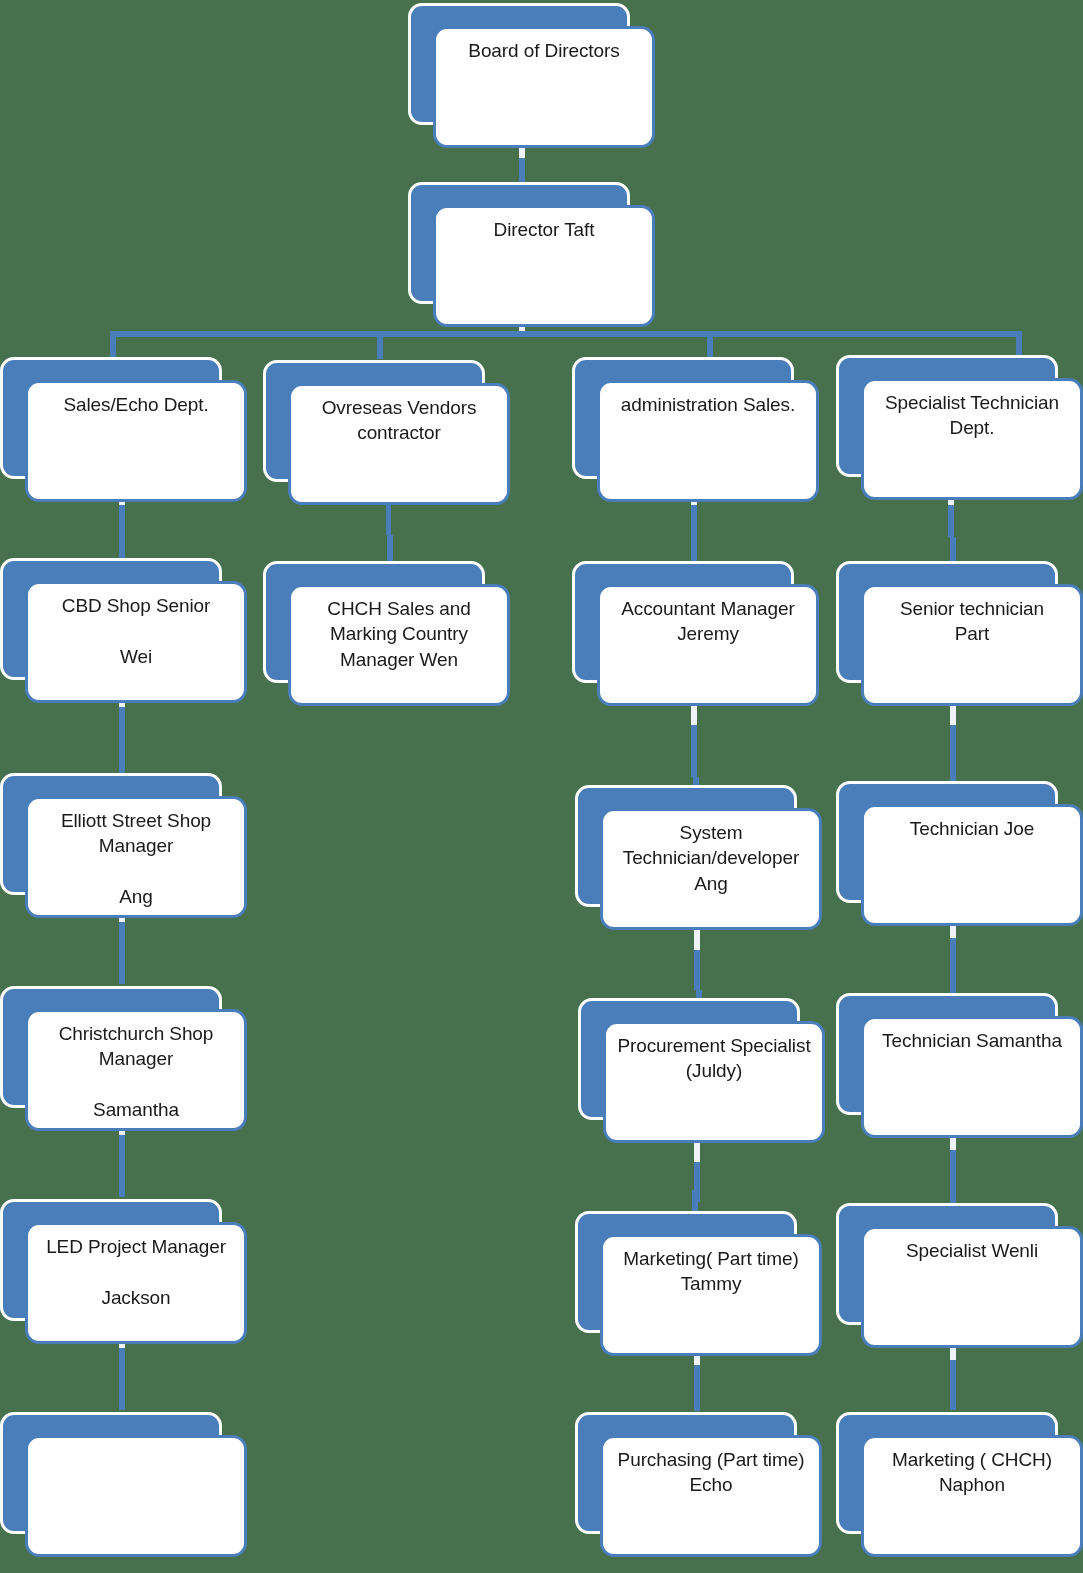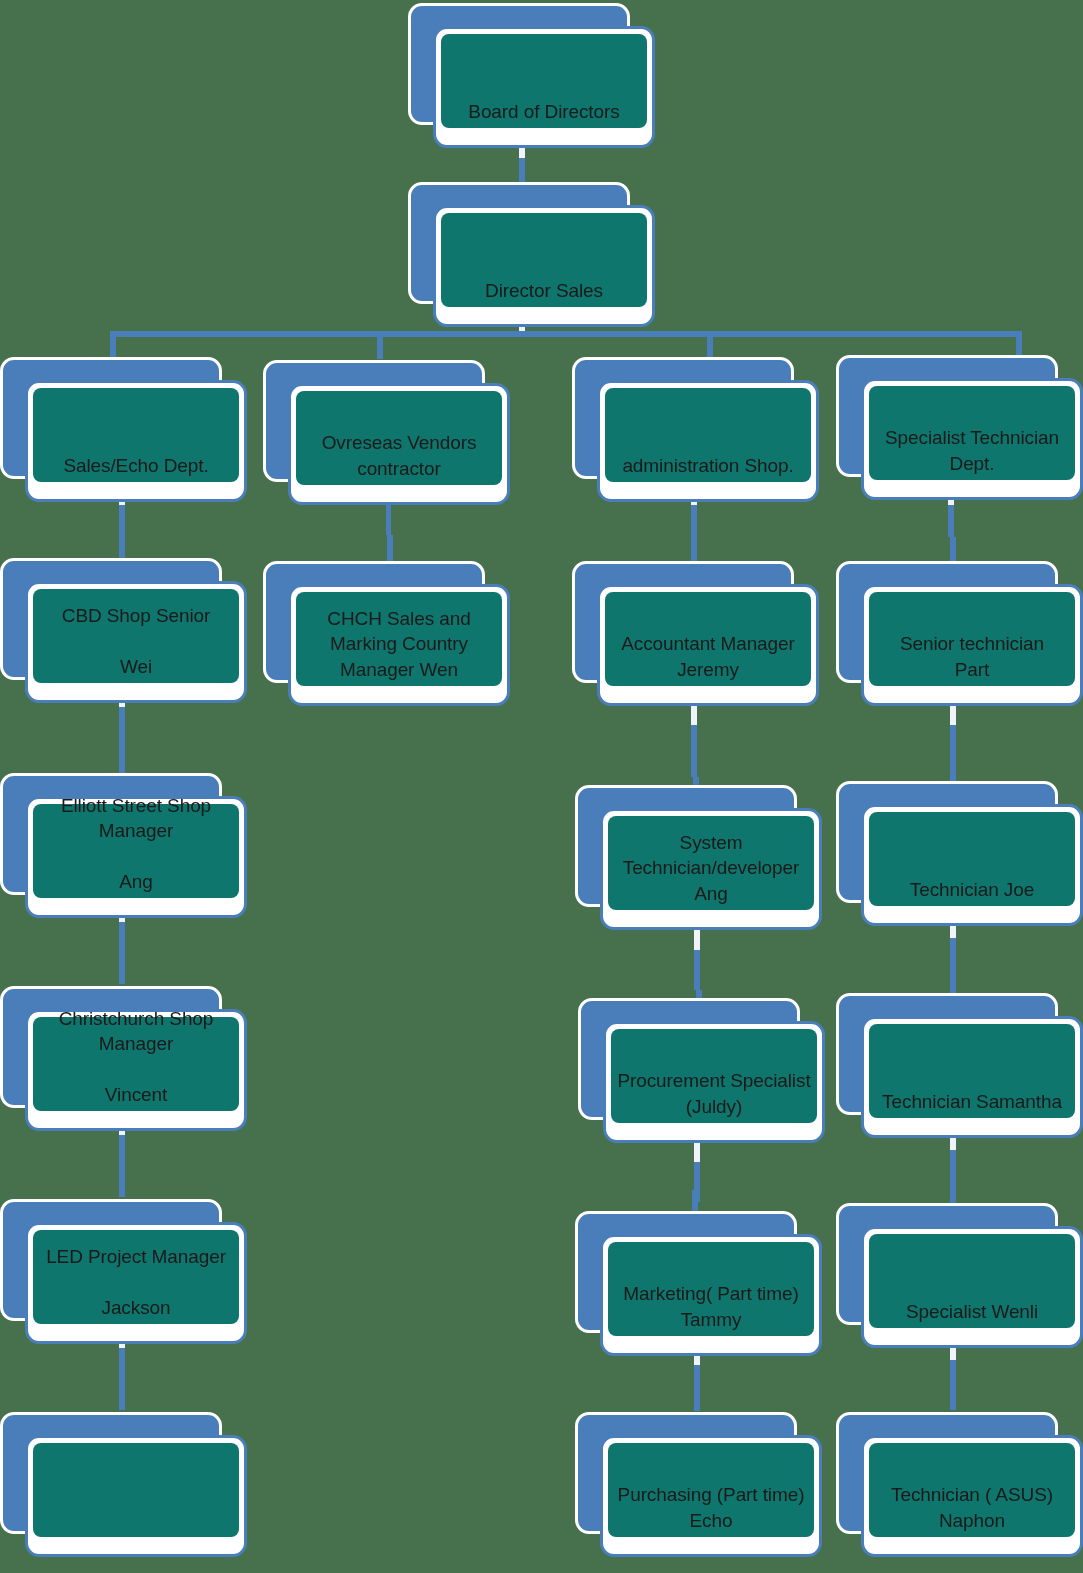--- a/index.html
+++ b/index.html
@@ -54,24 +54,24 @@
     background: #ffffff;
     border-radius: 14px;
     border: 3px solid #4a7ebb;
   }
   .node .inner {
     position: absolute;
     left: 33px;
     top: 31px;
     width: 206px;
     height: 94px;
-    background: #0f766e;
+    background: #ffffff;
     border-radius: 8px;
     display: flex;
-    align-items: flex-end;
+    align-items: flex-start;
     justify-content: center;
     text-align: center;
     padding: 4px 6px;
   }
   .node .label {
     color: #1a1a1a;
     font-size: 19px;
     line-height: 1.33;
     white-space: pre-line;
     letter-spacing: -0.1px;
@@ -151,21 +151,21 @@
     <div class="front"></div>
     <div class="inner">
       <span class="label">Board of Directors</span>
     </div>
   </div>
 
   <div class="node" style="left:408px; top:182px;">
     <div class="back"></div>
     <div class="front"></div>
     <div class="inner">
-      <span class="label">Director Sales</span>
+      <span class="label">Director Taft</span>
     </div>
   </div>
 
   <div class="node" style="left:0px; top:357px;">
     <div class="back"></div>
     <div class="front"></div>
     <div class="inner">
       <span class="label">Sales/Echo Dept.</span>
     </div>
   </div>
@@ -176,21 +176,21 @@
     <div class="inner">
       <span class="label">Ovreseas Vendors
 contractor</span>
     </div>
   </div>
 
   <div class="node" style="left:572px; top:357px;">
     <div class="back"></div>
     <div class="front"></div>
     <div class="inner">
-      <span class="label">administration Shop.</span>
+      <span class="label">administration Sales.</span>
     </div>
   </div>
 
   <div class="node" style="left:836px; top:355px;">
     <div class="back"></div>
     <div class="front"></div>
     <div class="inner">
       <span class="label">Specialist Technician
 Dept.</span>
     </div>
@@ -263,21 +263,21 @@
     </div>
   </div>
 
   <div class="node" style="left:0px; top:986px;">
     <div class="back"></div>
     <div class="front"></div>
     <div class="inner">
       <span class="label">Christchurch Shop
 Manager
 
-Vincent</span>
+Samantha</span>
     </div>
   </div>
 
   <div class="node" style="left:578px; top:998px;">
     <div class="back"></div>
     <div class="front"></div>
     <div class="inner">
       <span class="label">Procurement Specialist
 (Juldy)</span>
     </div>
@@ -332,18 +332,18 @@
     <div class="inner">
       <span class="label">Purchasing  (Part time)
 Echo</span>
     </div>
   </div>
 
   <div class="node" style="left:836px; top:1412px;">
     <div class="back"></div>
     <div class="front"></div>
     <div class="inner">
-      <span class="label">Technician ( ASUS)
+      <span class="label">Marketing ( CHCH)
 Naphon</span>
     </div>
   </div>
 
 </div>
 
 </body></html>

